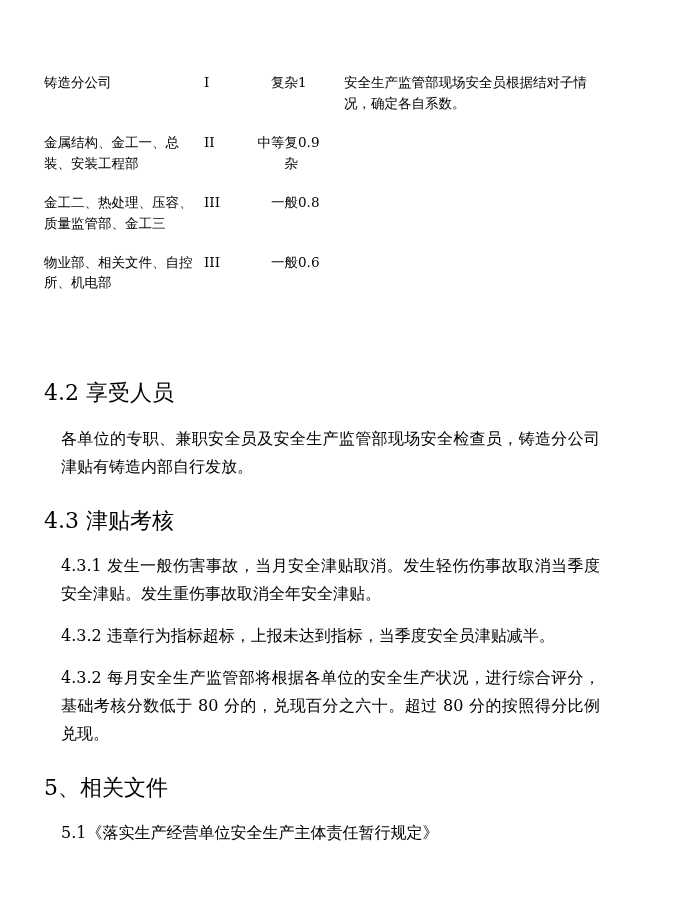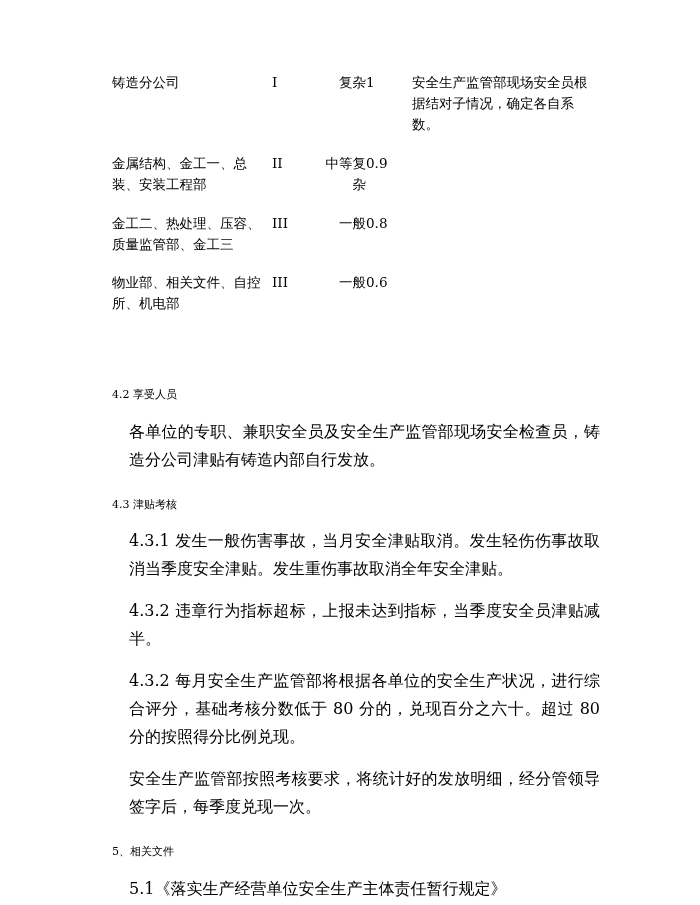--- a/index.html
+++ b/index.html
@@ -12,21 +12,21 @@
     background: #ffffff;
     font-family: "DejaVu Serif", "Liberation Serif", serif;
     color: #000000;
     overflow: hidden;
   }
   .page {
     position: relative;
     width: 700px;
     height: 905px;
     box-sizing: border-box;
-    padding: 72px 100px 40px 112px;
+    padding: 72px 100px 40px 44px;
   }
   .doc-table {
     width: 100%;
     border-collapse: collapse;
     margin-top: 0;
   }
   .doc-table td {
     vertical-align: top;
     padding: 0 0 18px 0;
     font-size: 13.5px;
@@ -50,24 +50,24 @@
     text-align: left;
   }
   .col-note {
     width: auto;
     margin-left: 10px;
   }
   .section {
     margin: 0 0 14px 0;
   }
   h2.heading {
-    font-size: 11px;
+    font-size: 22px;
     font-weight: normal;
     line-height: 1.6;
-    margin: 24px 0 14px 0;
+    margin: 34px 0 14px 0;
     font-family: "DejaVu Serif", "Liberation Serif", serif;
   }
   h2.heading.tight {
     margin-top: 22px;
   }
   p.para {
     font-size: 16px;
     line-height: 1.75;
     margin: 0 0 14px 17px;
     text-align: justify;
@@ -123,21 +123,20 @@
   </div>
 
   <div class="section">
     <h2 class="heading tight">4.3 津贴考核</h2>
     <p class="para">4.3.1 发生一般伤害事故，当月安全津贴取消。发生轻伤伤事故取消当季度安全津贴。发生重伤事故取消全年安全津贴。</p>
     <p class="para">4.3.2 违章行为指标超标，上报未达到指标，当季度安全员津贴减半。</p>
     <p class="para">4.3.2 每月安全生产监管部将根据各单位的安全生产状况，进行综合评分，基础考核分数低于 80 分的，兑现百分之六十。超过 80 分的按照得分比例兑现。</p>
   </div>
 
   <div class="section">
-    <p class="para">安全生产监管部按照考核要求，将统计好的发放明细，经分管领导签字后，每季度兑现一次。</p>
   </div>
 
   <div class="section">
     <h2 class="heading tight">5、相关文件</h2>
     <p class="para">5.1《落实生产经营单位安全生产主体责任暂行规定》</p>
 
   </div>
 
 </div>
 

